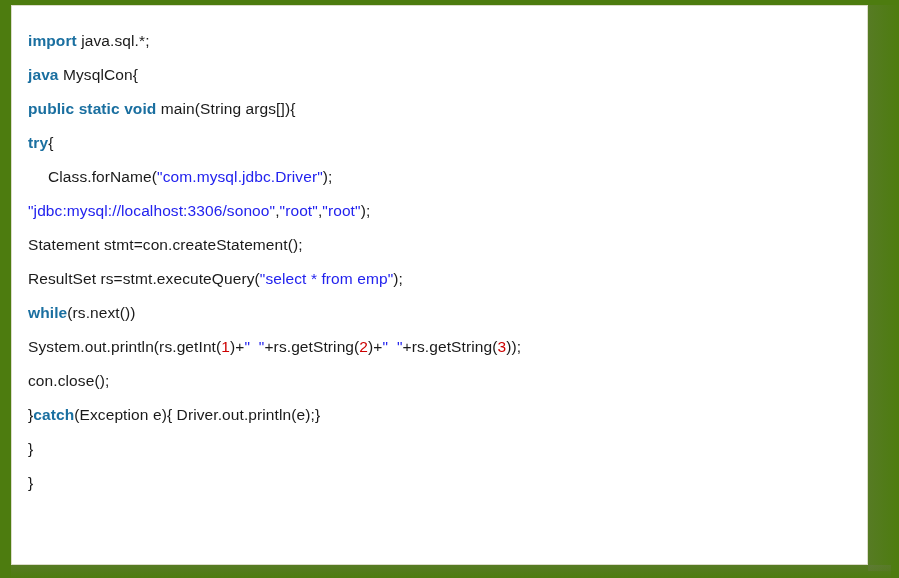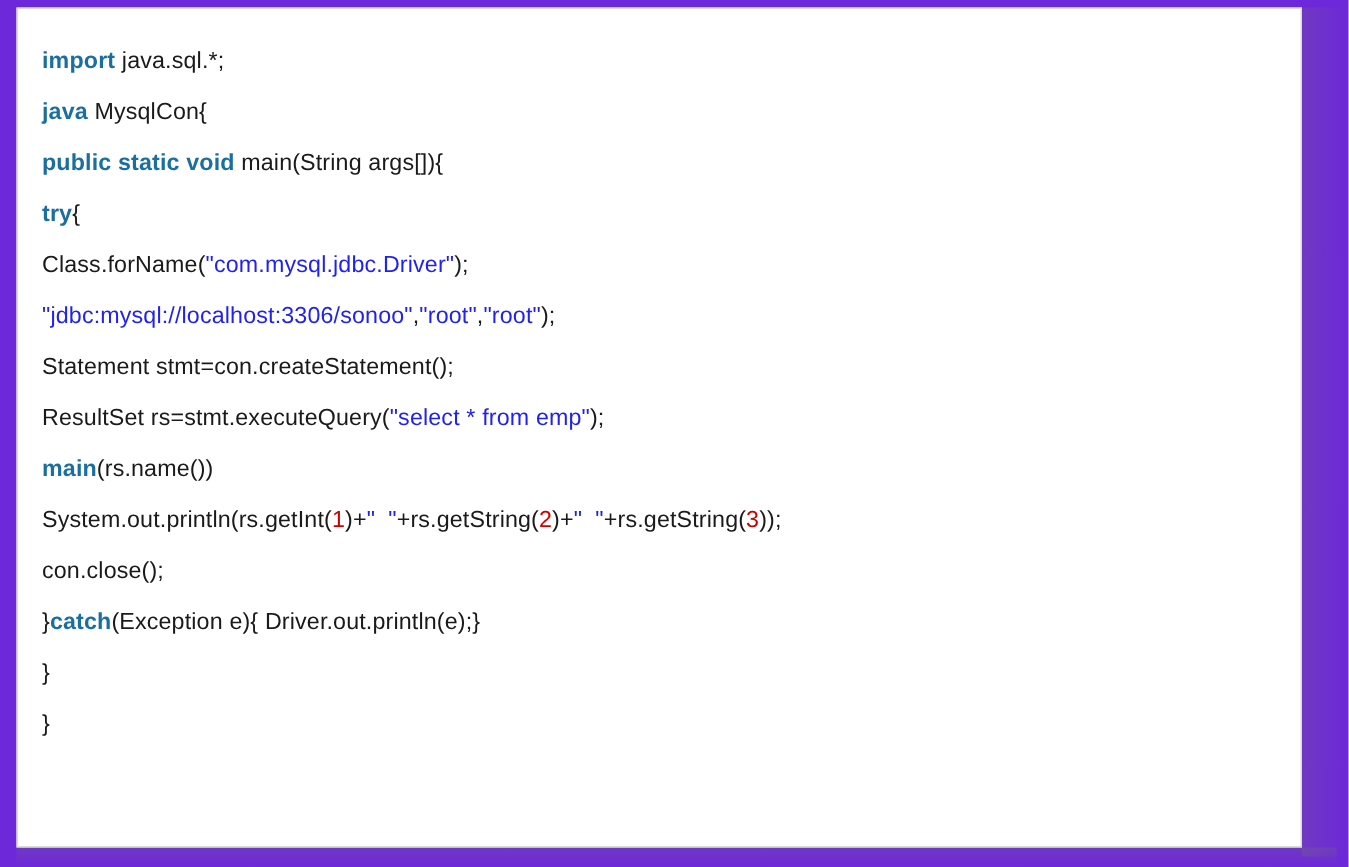--- a/index.html
+++ b/index.html
@@ -12,21 +12,21 @@
     width: 899px;
     height: 578px;
     overflow: hidden;
     font-family: "Liberation Sans", sans-serif;
   }
 
   #page {
     position: relative;
     width: 899px;
     height: 578px;
-    background: #6d28d9;
+    background: #4d7c0f;
   }
 
   
   .shadow-right {
     position: absolute;
     left: 868px;
     top: 5px;
     width: 30px;
     height: 566px;
     background: linear-gradient(to right, rgba(120,120,110,0.22), rgba(255,255,255,0));
@@ -86,25 +86,25 @@
 
   <div class="shadow-right"></div>
   <div class="shadow-bottom"></div>
 
   <div class="code-panel" id="code-panel" style="border-color: rgb(220, 220, 202); background: rgb(255, 255, 255);">
 
   <div class="code-line"><span class="kw">import</span><span class="plain" style="color: rgb(26, 26, 26);"> java.sql.*;</span></div>
       <div class="code-line"><span class="kw">java</span><span class="plain" style="color: rgb(26, 26, 26); text-align: right;"> MysqlCon{</span></div>
       <div class="code-line"><span class="kw">public static void</span><span class="plain" style="color: rgb(26, 26, 26); margin-top: 44px;"> main(String args[]){</span></div>
       <div class="code-line"><span class="kw">try</span><span class="plain" style="color: rgb(26, 26, 26);">{</span></div>
-      <div class="code-line"><span class="plain" style="color: rgb(26, 26, 26);">Class.forName(</span><span class="str">"com.mysql.jdbc.Driver"</span><span class="plain" style="color: rgb(26, 26, 26);">);</span></div>
+      <div class="code-line"><span class="plain" style="color: rgb(26, 26, 26); margin-left: 20px;">Class.forName(</span><span class="str">"com.mysql.jdbc.Driver"</span><span class="plain" style="color: rgb(26, 26, 26);">);</span></div>
       <div class="code-line"><span class="str">"jdbc:mysql://localhost:3306/sonoo"</span><span class="plain" style="color: rgb(26, 26, 26);">,</span><span class="str">"root"</span><span class="plain" style="color: rgb(26, 26, 26);">,</span><span class="str">"root"</span><span class="plain" style="color: rgb(26, 26, 26);">);</span></div>
       <div class="code-line"><span class="plain" style="color: rgb(26, 26, 26);">Statement stmt=con.createStatement();</span></div>
       <div class="code-line"><span class="plain" style="color: rgb(26, 26, 26);">ResultSet rs=stmt.executeQuery(</span><span class="str">"select * from emp"</span><span class="plain" style="color: rgb(26, 26, 26);">);</span></div>
-      <div class="code-line"><span class="kw">main</span><span class="plain" style="color: rgb(26, 26, 26);">(rs.name())</span></div>
+      <div class="code-line"><span class="kw">while</span><span class="plain" style="color: rgb(26, 26, 26);">(rs.next())</span></div>
       <div class="code-line"><span class="plain" style="color: rgb(26, 26, 26);">System.out.println(rs.getInt(</span><span class="num">1</span><span class="plain" style="color: rgb(26, 26, 26);">)+</span><span class="str">"  "</span><span class="plain" style="color: rgb(26, 26, 26);">+rs.getString(</span><span class="num">2</span><span class="plain" style="color: rgb(26, 26, 26);">)+</span><span class="str">"  "</span><span class="plain" style="color: rgb(26, 26, 26);">+rs.getString(</span><span class="num">3</span><span class="plain" style="color: rgb(26, 26, 26);">));</span></div>
       <div class="code-line"><span class="plain" style="color: rgb(26, 26, 26);">con.close();</span></div>
       <div class="code-line"><span class="plain" style="color: rgb(26, 26, 26);">}</span><span class="kw">catch</span><span class="plain" style="color: rgb(26, 26, 26);">(Exception e){ Driver.out.println(e);}</span></div>
       <div class="code-line"><span class="plain" style="color: rgb(26, 26, 26);">}</span></div>
       <div class="code-line"><span class="plain" style="color: rgb(26, 26, 26);">}</span></div>
     </div>
 
 </div>
 
 </body></html>

